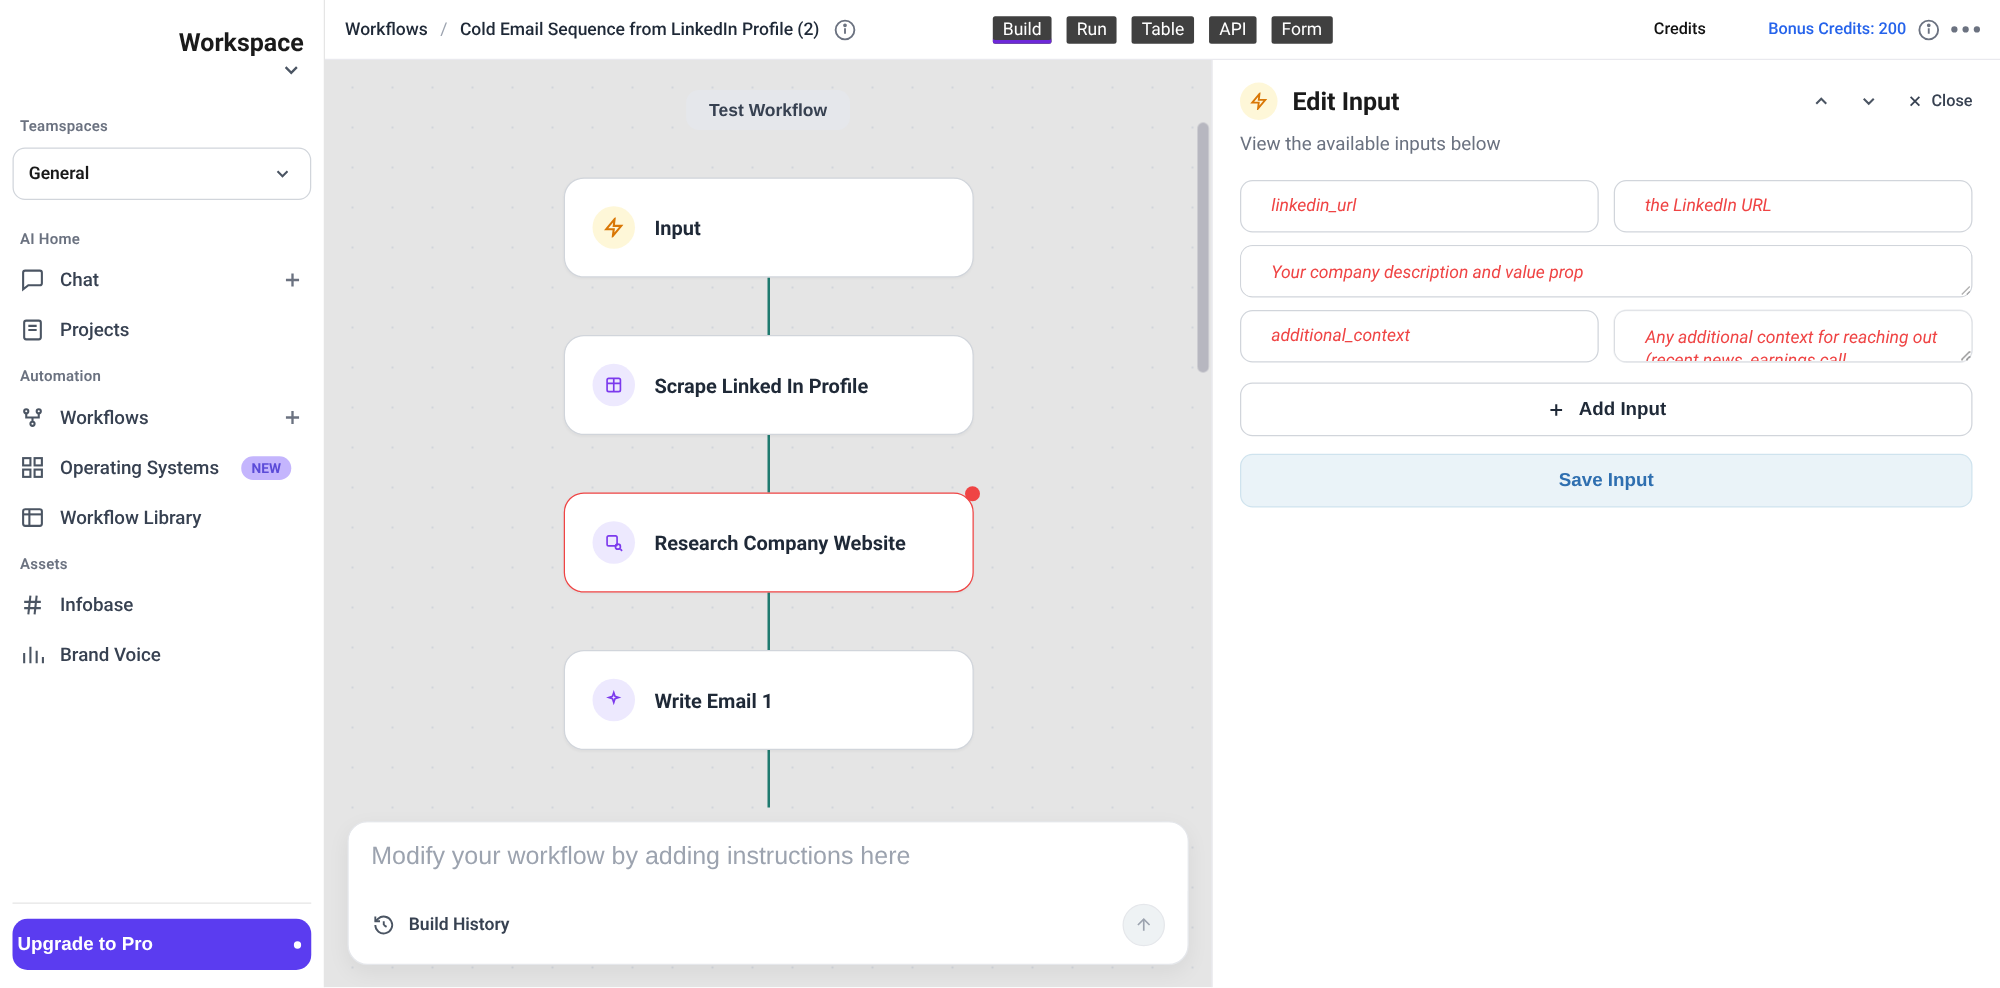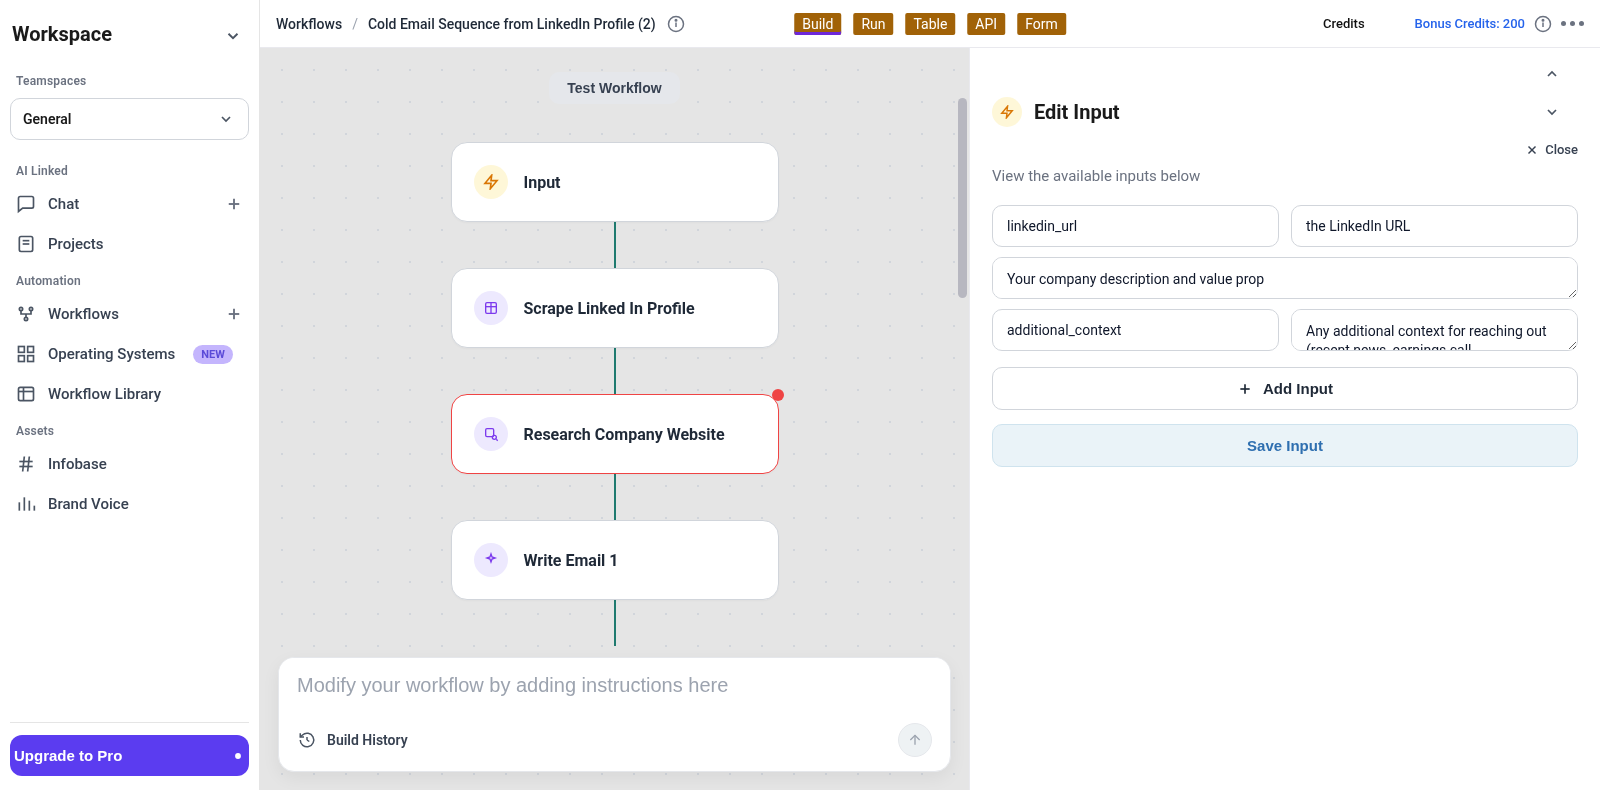--- a/index.html
+++ b/index.html
@@ -1,37 +1,37 @@
 <!DOCTYPE html>
 <html><head>
 <meta charset="utf-8">
 <style>
 * { box-sizing: border-box; margin: 0; padding: 0; }
 body { font-family: -apple-system, BlinkMacSystemFont, "Segoe UI", Roboto, sans-serif; font-size: 14px; color: #1a1a1a; background: #fff; width: 1600px; height: 790px; overflow: hidden; display: flex; }
 .sidebar { width: 260px; border-right: 1px solid #e5e5e5; display: flex; flex-direction: column; padding: 14px 10px; }
-.ws-header { display: flex; align-items: flex-end; justify-content: space-between; padding: 8px 6px 18px 2px; }
+.ws-header { display: flex; align-items: flex-end; justify-content: space-between; padding: 8px 6px 18px 2px; flex-direction: column; }
 .ws-title { font-size: 20px; font-weight: 700; }
 .chev { width: 18px; height: 18px; }
 .section-label { font-size: 12px; color: #6b7280; font-weight: 600; padding: 10px 6px 6px; letter-spacing: .2px; }
 .dropdown { border: 1px solid #d1d5db; border-radius: 10px; padding: 10px 12px; display: flex; align-items: center; justify-content: space-between; margin: 4px 0 14px; font-weight: 600; }
 .nav-item { display: flex; align-items: center; gap: 12px; padding: 10px 6px; border-radius: 8px; color: #374151; font-size: 15px; font-weight: 500; }
 .nav-item .plus { margin-left: auto; color: #6b7280; }
 .nav-item .badge-new { background: #c4b5fd; color: #5b4bd8; font-size: 11px; font-weight: 700; padding: 3px 8px; border-radius: 999px; margin-left: 6px; }
 .icon { width: 20px; height: 20px; display: inline-flex; align-items: center; justify-content: center; color: #4b5563; }
 .sidebar-foot { margin-top: auto; border-top: 1px solid #e5e5e5; padding-top: 12px; }
 .upgrade-btn { background: #5b3cf0; color: #fff; border: none; border-radius: 12px; width: 100%; padding: 12px 4px; font-size: 15px; font-weight: 700; display: flex; gap: 8px; align-items: center; justify-content: space-between; }
 
 .main { flex: 1; display: flex; flex-direction: column; position: relative; }
 .topbar { height: 48px; display: flex; align-items: center; padding: 0 16px; border-bottom: 1px solid #e9e9ee; gap: 12px; }
 .breadcrumb { display: flex; align-items: center; gap: 10px; color: #111; }
 .breadcrumb .sep { color: #9ca3af; }
 .bc-link { color: #1f2937; font-weight: 500; }
 .info-icon { color: #6b7280; }
 .tabs { margin-left: auto; margin-right: auto; display: flex; gap: 12px; position: absolute; left: 50%; transform: translateX(-50%); }
-.tab { background: #a16207; color: #fff; padding: 3px 8px; font-size: 14px; border-radius: 2px; }
+.tab { background: #404040; color: #fff; padding: 3px 8px; font-size: 14px; border-radius: 2px; }
 .tab.active { box-shadow: inset 0 -3px 0 0 #6d28d9; }
 .credits { margin-left: auto; display: flex; align-items: center; gap: 8px; font-size: 13px; }
 .credits .cl { color: #111; font-weight: 500; }
 .credits .cv { color: #2563eb; font-weight: 500; margin-left: 42px; }
 .dots { display: flex; gap: 4px; }
 .dots span { width: 5px; height: 5px; background: #6b7280; border-radius: 50%; }
 
 .content { flex: 1; display: flex; overflow: hidden; }
 .canvas-wrap { flex: 1; position: relative; background: #e5e5e5; border-right: 1px solid #e9e9ee; overflow: hidden; }
 .canvas { position: absolute; inset: 0; background-image: radial-gradient(circle, #d1d5db 1.2px, transparent 1.2px); background-size: 32px 32px; background-position: 6px 6px; overflow-y: auto; }
@@ -50,25 +50,25 @@
 .bottom-panel { position: absolute; left: 18px; right: 18px; bottom: 18px; background: #fff; border: 1px solid #e5e7eb; border-radius: 16px; box-shadow: 0 6px 18px rgba(0,0,0,0.06); overflow: hidden; }
 .bp-input { width: 100%; border: none; padding: 16px 18px; font-size: 20px; color: #111; outline: none; }
 .bp-input::placeholder { color: #9ca3af; }
 .bp-footer { display: flex; align-items: center; gap: 10px; padding: 10px 18px 14px; color: #374151; font-weight: 600; }
 .send-btn { margin-left: auto; width: 34px; height: 34px; border-radius: 50%; background: #eef2f4; border: 1px solid #e5e7eb; display: flex; align-items: center; justify-content: center; color: #9ca3af; }
 
 .right-panel { width: 630px; padding: 18px 22px; overflow-y: auto; }
 .rp-head { display: flex; align-items: center; gap: 12px; margin-bottom: 10px; }
 .rp-icon { width: 30px; height: 30px; border-radius: 50%; background: #fde68a55; color: #d97706; display: flex; align-items: center; justify-content: center; }
 .rp-title { font-size: 20px; font-weight: 700; }
-.rp-icons-right { margin-left: auto; display: flex; align-items: center; gap: 22px; color: #4b5563; flex-direction: column; }
+.rp-icons-right { margin-left: auto; display: flex; align-items: center; gap: 22px; color: #4b5563; }
 .rp-close { display: flex; align-items: center; gap: 6px; font-size: 13px; font-weight: 500; color: #374151; }
 .rp-sub { color: #6b7280; font-size: 15px; margin-bottom: 20px; }
 .form-row { display: flex; gap: 12px; margin-bottom: 10px; }
-.fld { flex: 1; border: 1px solid #d1d5db; border-radius: 10px; padding: 12px 14px; font-size: 14px; color: #0f172a; outline: none; font-family: inherit; }
+.fld { flex: 1; border: 1px solid #d1d5db; border-radius: 10px; padding: 12px 24px; font-size: 14px; color: #ef4444; outline: none; font-family: inherit; font-style: italic; }
 textarea.fld { height: 42px; resize: vertical; overflow-y: scroll; line-height: 1.35; }
 .add-input { width: 100%; border: 1px solid #d1d5db; background: #fff; border-radius: 10px; padding: 12px; font-size: 15px; font-weight: 600; display: flex; gap: 10px; align-items: center; justify-content: center; margin-top: 16px; color: #1f2937; }
 .save-input { width: 100%; border: 1px solid #cfe3ee; background: #eaf3f8; color: #2f6fb0; border-radius: 10px; padding: 12px; font-size: 15px; font-weight: 700; margin-top: 14px; }
 svg { display: block; }
 </style>
 </head>
 <body>
 
 <div class="sidebar">
   <div class="ws-header">
@@ -84,21 +84,21 @@
   <div class="dropdown">
     <span>General</span>
     <span class="icon">
       <svg width="16" height="16" viewBox="0 0 24 24" fill="none" stroke="currentColor" stroke-width="2.5">
           <polyline points="6 9 12 15 18 9"></polyline>
         </svg>
     </span>
   </div>
 
 
-  <div class="section-label">AI Linked</div>
+  <div class="section-label">AI Home</div>
   <div class="nav-item">
     <span class="icon">
       <svg width="20" height="20" viewBox="0 0 24 24" fill="none" stroke="currentColor" stroke-width="2">
           <path d="M21 15a2 2 0 0 1-2 2H8l-5 4V5a2 2 0 0 1 2-2h14a2 2 0 0 1 2 2z"></path>
         </svg>
     </span>
     <span>Chat</span>
     <span class="plus">
       <svg width="18" height="18" viewBox="0 0 24 24" fill="none" stroke="currentColor" stroke-width="2.5">
           <line x1="12" y1="5" x2="12" y2="19"></line>

